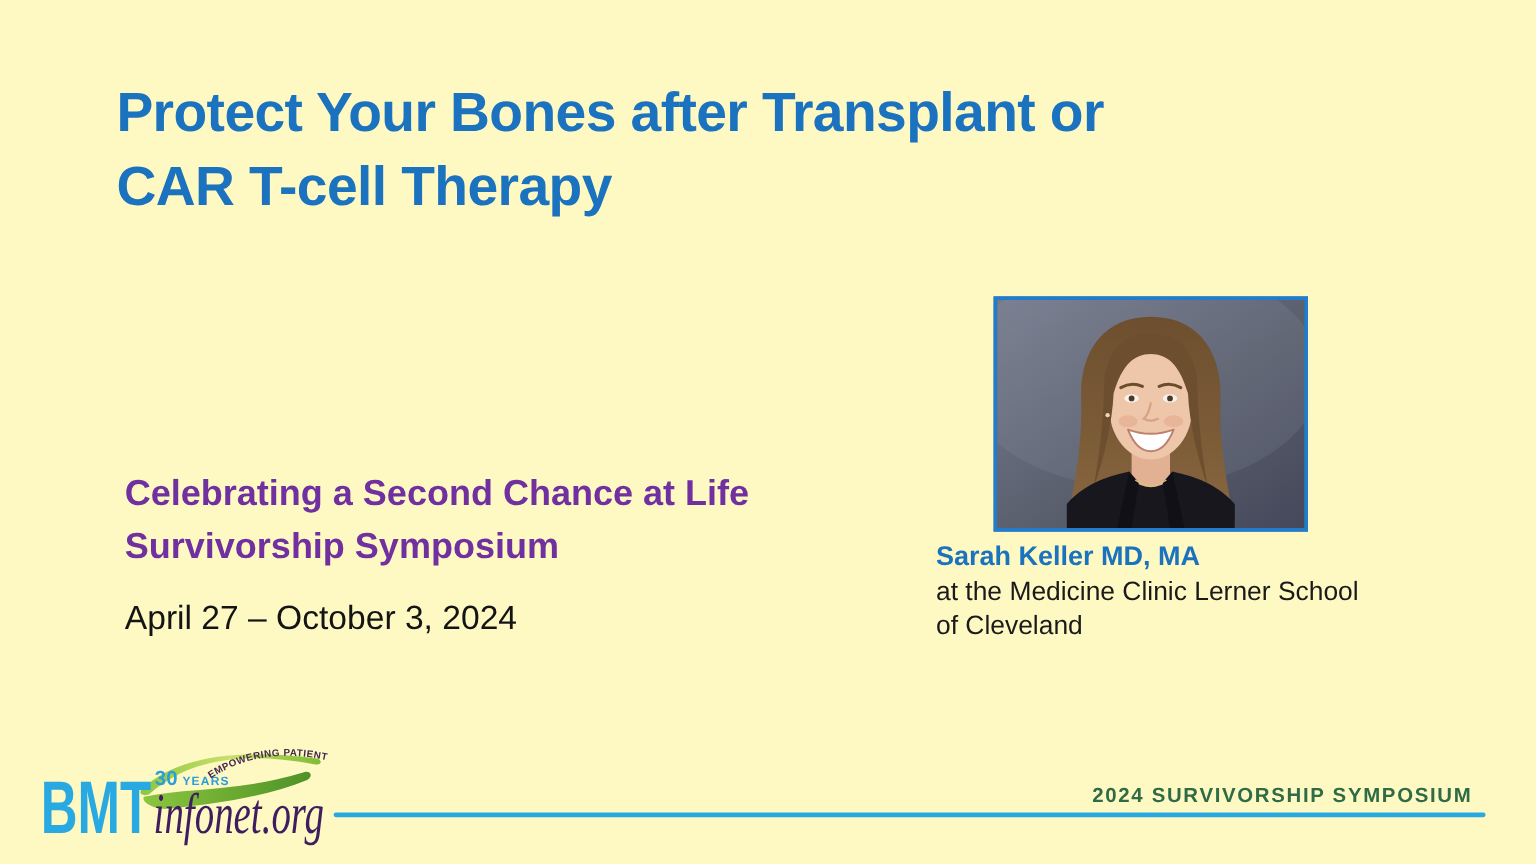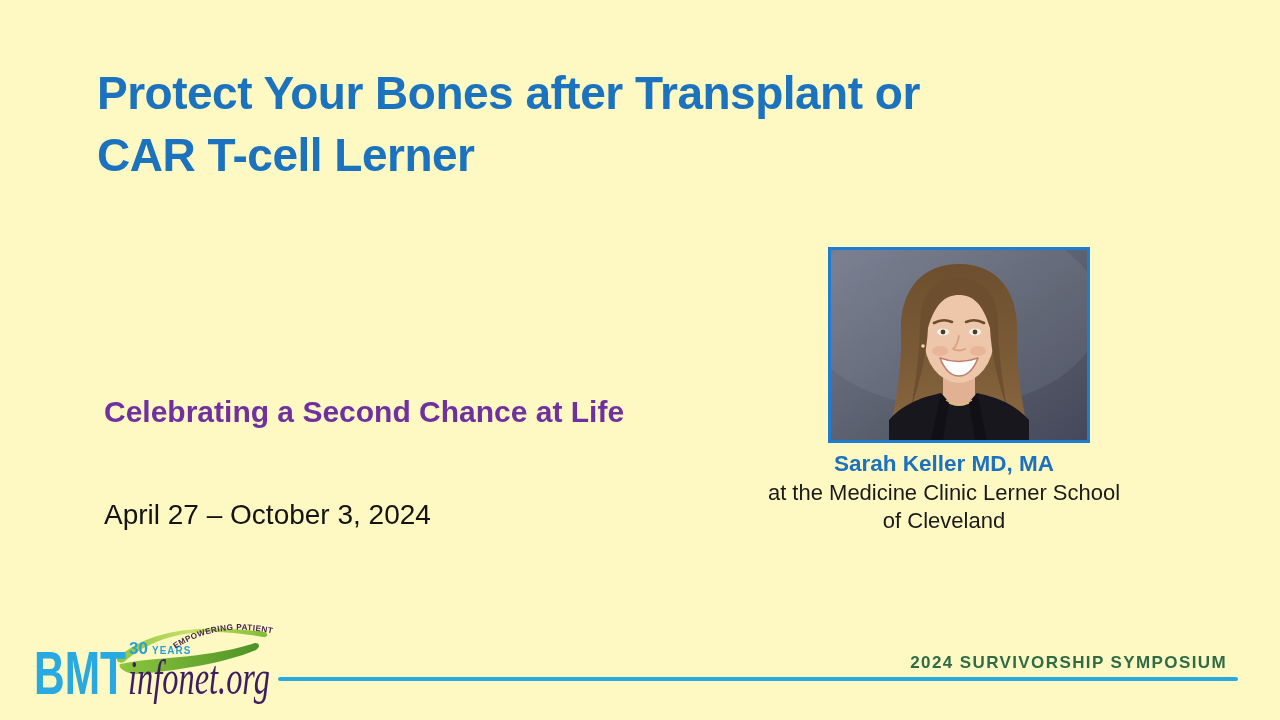--- a/index.html
+++ b/index.html
@@ -18,46 +18,47 @@
   .date{
     position:absolute;left:104px;top:499px;color:#141414;font-size:28px;
     white-space:nowrap;
   }
   .photo{
     position:absolute;left:828px;top:247px;width:256px;height:190px;
     border:3px solid #1E7DD0;background:#5a5f6d;
   }
   .photo svg{display:block;}
   .caption{
-    position:absolute;left:734px;top:450px;width:420px;text-align:center;
+    position:absolute;left:780px;top:450px;width:420px;
     color:#1a1a1a;font-size:22px;line-height:28.5px;
   }
   .caption .name{color:#1B72BE;font-weight:700;font-size:22.5px;}
   .logo{position:absolute;left:28px;top:624px;width:250px;height:84px;}
   .divider{
     position:absolute;left:278px;top:677px;width:960px;height:4px;
     background:#29A9E1;border-radius:2px;
   }
   .banner{
     position:absolute;right:53px;top:653px;color:#2F6B45;font-weight:700;
     font-size:17px;letter-spacing:1.4px;white-space:nowrap;margin-left:16px;
   }
 </style>
 </head>
 <body>
 
 <div class="slide">
 
   <div class="title">
     <div>Protect Your Bones after Transplant or</div>
-    <div>CAR T-cell Lerner</div>
+    <div>CAR T-cell Therapy</div>
   </div>
 
   <div class="subtitle">
     <div>Celebrating a Second Chance at Life</div>
+    <div>Survivorship Symposium</div>
   </div>
 
   <div class="date">April 27 – October 3, 2024</div>
 
   <div class="photo">
     <svg width="256" height="190" viewBox="0 0 256 190" xmlns="http://www.w3.org/2000/svg">
       <defs>
         <linearGradient id="bgGrad" x1="0" y1="0" x2="1" y2="1">
           <stop offset="0" stop-color="#767c8d"></stop>
           <stop offset="0.55" stop-color="#5a5f6e"></stop>

